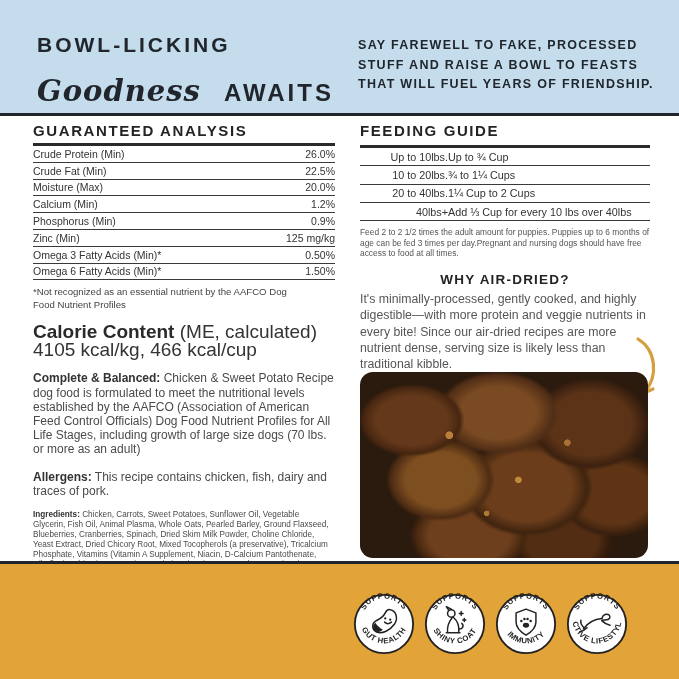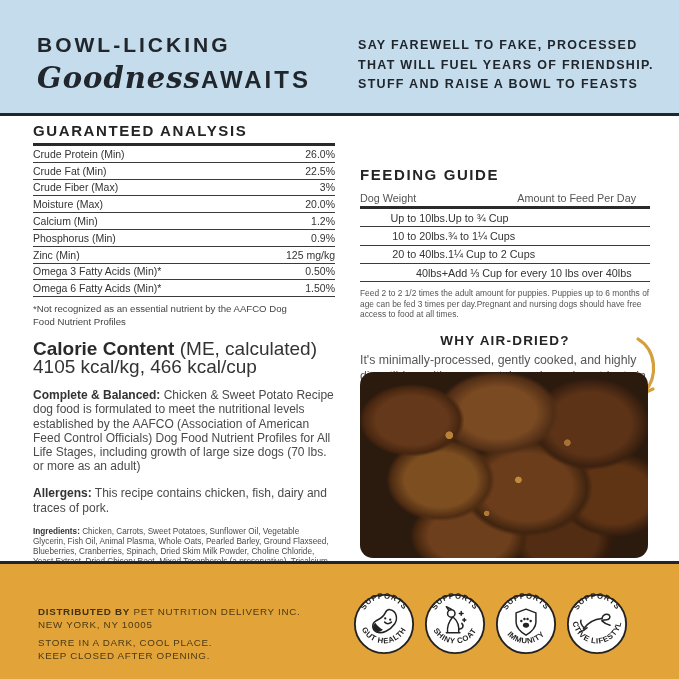--- a/index.html
+++ b/index.html
@@ -4,29 +4,29 @@
 <style>
   html,body{margin:0;padding:0;background:#ffffff;}
   .page{position:relative;width:679px;height:679px;overflow:hidden;background:#ffffff;
         font-family:"Liberation Sans",sans-serif;color:#3c3c3c;}
 
   
   .banner{position:absolute;left:0;top:0;width:679px;height:113px;background:#c4dcec;
           border-bottom:3px solid #20262c;}
   .banner-left{position:absolute;left:37px;top:33px;color:#20262c;}
   .headline1{font-size:21px;font-weight:bold;letter-spacing:3px;}
-  .headline2{margin-top:4px;display:flex;align-items:baseline;gap:0;}
+  .headline2{margin-top:17px;display:flex;align-items:baseline;gap:23px;}
   .script{font-family:"DejaVu Serif",serif;font-style:italic;font-weight:bold;font-size:29px;letter-spacing:1px;}
   .awaits{font-size:24px;font-weight:bold;letter-spacing:3px;}
   .banner-right{position:absolute;left:358px;top:36px;color:#20262c;font-size:12.5px;
                 font-weight:bold;letter-spacing:1.3px;line-height:19.5px;}
 
   
   .col-left{position:absolute;left:33px;top:122px;width:302px;}
-  .col-right{position:absolute;left:360px;top:122px;width:290px;margin-top:44px;}
+  .col-right{position:absolute;left:360px;top:122px;width:290px;}
   .section-title{font-size:15px;font-weight:bold;letter-spacing:1.6px;color:#242424;}
 
   
   .ga-table{margin-top:4px;border-top:3px solid #2a2a2a;}
   .ga-row{display:flex;justify-content:space-between;align-items:center;height:15.8px;
           border-bottom:1px solid #3a3a3a;font-size:10.5px;color:#333;}
   .ga-row .val{text-align:right;}
   .footnote{margin-top:6px;font-size:9.6px;line-height:12.5px;color:#444;width:272px;}
 
   .calorie{margin-top:12px;color:#333;font-size:19px;line-height:17.5px;}
@@ -92,40 +92,36 @@
   <header class="banner">
     <div class="banner-left">
       <div class="headline1">BOWL-LICKING</div>
       <div class="headline2">
         <span class="script">Goodness</span>
         <span class="awaits">AWAITS</span>
       </div>
     </div>
     <div class="banner-right">
       <div>SAY FAREWELL TO FAKE, PROCESSED</div>
+      <div>STUFF AND RAISE A BOWL TO FEASTS</div>
       <div>THAT WILL FUEL YEARS OF FRIENDSHIP.</div>
-      <div>STUFF AND RAISE A BOWL TO FEASTS</div>
     </div>
   </header>
 
   <section class="col-left">
     <div class="section-title">GUARANTEED ANALYSIS</div>
 
     <div class="ga-table">
       <div class="ga-row">
           <span>Crude Protein (Min)</span>
           <span class="val">26.0%</span>
         </div>
       <div class="ga-row">
           <span>Crude Fat (Min)</span>
           <span class="val">22.5%</span>
-        </div>
-      <div class="ga-row">
-          <span>Crude Fiber (Max)</span>
-          <span class="val">3%</span>
         </div>
       <div class="ga-row">
           <span>Moisture (Max)</span>
           <span class="val">20.0%</span>
         </div>
       <div class="ga-row">
           <span>Calcium (Min)</span>
           <span class="val">1.2%</span>
         </div>
       <div class="ga-row">
@@ -157,24 +153,20 @@
 
     <p class="para"><b>Allergens:</b><span> This recipe contains chicken, fish, dairy and traces of pork.</span></p>
 
     <p class="ingredients"><b>Ingredients:</b><span> Chicken, Carrots, Sweet Potatoes, Sunflower Oil, Vegetable Glycerin, Fish Oil, Animal Plasma, Whole Oats, Pearled Barley, Ground Flaxseed, Blueberries, Cranberries, Spinach, Dried Skim Milk Powder, Choline Chloride, Yeast Extract, Dried Chicory Root, Mixed Tocopherols (a preservative), Tricalcium Phosphate, Vitamins (Vitamin A Supplement, Niacin, D-Calcium Pantothenate, Riboflavin, Thiamine Mononitrate, Biotin, Vitamin B12 Supplement, Vitamin D3 Supplement, Pyridoxine Hydrochloride, Folic Acid), Minerals (Zinc Sulfate, Zinc Amino Acid Chelate, Iron Amino Acid Chelate, Iron Sulfate, Copper Sulfate, Copper Amino Acid Chelate, Manganese Sulfate, Sodium Selenite, Manganese Amino Acid Chelate, Calcium Iodate), Rosemary Extract</span></p>
   </section>
 
   <section class="col-right">
     <div class="section-title">FEEDING GUIDE</div>
 
     <div class="fg-table">
-      <div class="fg-head">
-        <span class="c1">Dog Weight</span>
-        <span class="c2">Amount to Feed Per Day</span>
-      </div>
       <div class="fg-body">
         <div class="fg-row">
             <span class="c1">Up to 10lbs.</span>
             <span>Up to ¾ Cup</span>
           </div>
         <div class="fg-row">
             <span class="c1">10 to 20lbs.</span>
             <span>¾ to 1¼ Cups</span>
           </div>
         <div class="fg-row">
@@ -197,26 +189,20 @@
   </section>
 
   <svg class="arrow" viewBox="0 0 34 64">
     <path d="M10 3 C28 14 31 40 16 57" fill="none" stroke="#d49f3c" stroke-width="3.2" stroke-linecap="round"></path>
     <path d="M16 57 L25 53 M16 57 L17.5 47" fill="none" stroke="#d49f3c" stroke-width="3.2" stroke-linecap="round"></path>
   </svg>
 
   <div class="photo"></div>
 
   <footer class="footer">
-    <div class="footer-text">
-      <div><b>DISTRIBUTED BY</b><span> PET NUTRITION DELIVERY INC.</span></div>
-      <div>NEW YORK, NY 10005</div>
-      <div class="storage">STORE IN A DARK, COOL PLACE.</div>
-      <div>KEEP CLOSED AFTER OPENING.</div>
-    </div>
 
     <div class="badges">
 
       <div class="badge">
         <svg viewBox="0 0 100 100">
           <circle cx="50" cy="50" r="47" fill="#ffffff" stroke="#222" stroke-width="3"></circle>
           <path id="arcTop0" d="M 16 52 A 35 35 0 1 1 84 52" fill="none"></path>
           <path id="arcBot0" d="M 11 48 A 39.5 39.5 0 0 0 89 48" fill="none"></path>
           <text class="arc"><textPath href="#arcTop0" startOffset="50%" text-anchor="middle">SUPPORTS</textPath></text>
           <text class="arc"><textPath href="#arcBot0" startOffset="50%" text-anchor="middle">GUT HEALTH</textPath></text>

